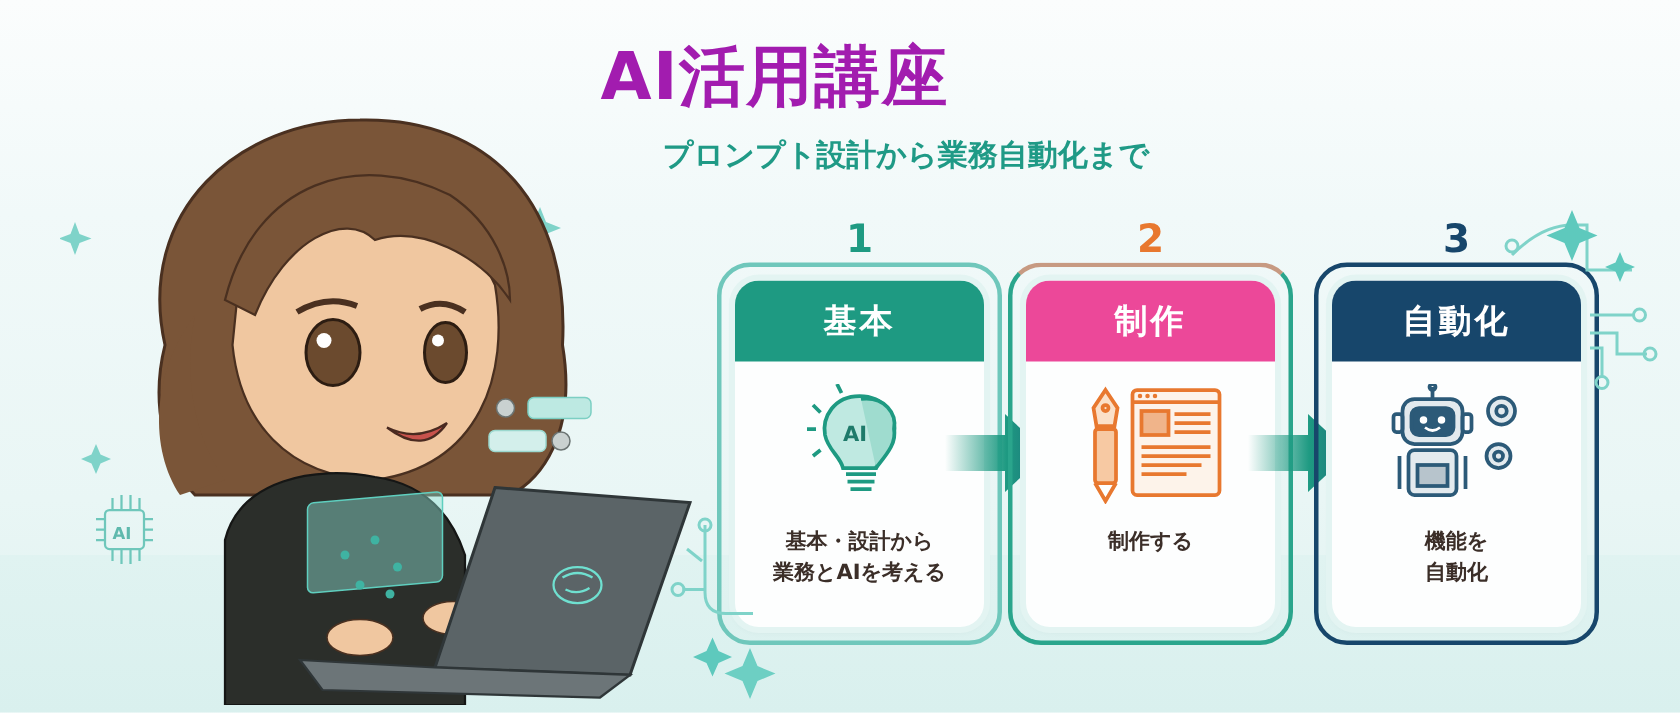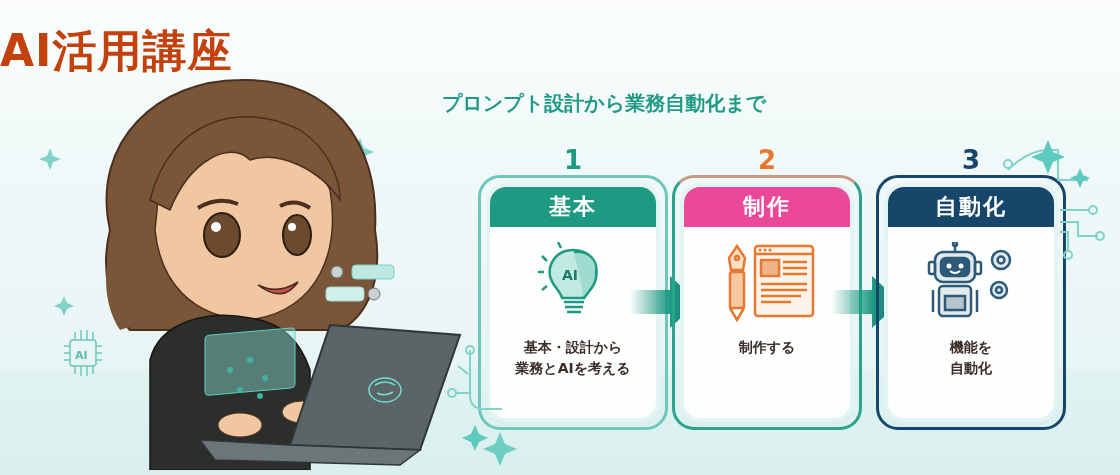--- a/index.html
+++ b/index.html
@@ -8,22 +8,22 @@
     position: relative;
     font-family: "DejaVu Sans", "Liberation Sans", sans-serif;
     background: linear-gradient(180deg, #fbfdfd 0%, #f1f9f9 30%, #e9f6f5 70%, #dff2f0 100%);
   }
   .floor {
     position: absolute; left: 0; right: 0; top: 370px; bottom: 0;
     background: linear-gradient(180deg, #e0f3f1 0%, #d9f0ee 100%);
   }
   .title {
     position: absolute; left: 0; width: 1033px; top: 22px;
-    font-size: 44px; font-weight: bold;
-    color: #c2410c; letter-spacing: 1px;
+    text-align: center; font-size: 44px; font-weight: bold;
+    color: #a21caf; letter-spacing: 1px;
   }
   .subtitle {
     position: absolute; left: 0; width: 1120px; top: 90px;
     text-align: center; font-size: 20px; font-weight: bold; color: #1f9a86; margin-left: 44px;
   }
 
   
   .char { position: absolute; left: 40px; top: 60px; width: 430px; height: 410px; }
 
   
@@ -35,21 +35,21 @@
   .step-frame {
     position: absolute; top: 30px; left: 0; right: 0; bottom: 0;
     border: 3px solid; border-radius: 22px;
   }
   .step-card {
     position: absolute; top: 42px; left: 12px; right: 12px; bottom: 12px;
     background: #fdfefe; border-radius: 16px; overflow: hidden;
     box-shadow: 0 0 0 4px #e3f4f2, 0 2px 6px rgba(0,0,0,0.08);
   }
   .step-head {
-    height: 40px; display: flex; align-items: center; justify-content: center;
+    height: 54px; display: flex; align-items: center; justify-content: center;
     color: #fff; font-size: 22px; font-weight: bold; letter-spacing: 2px;
   }
   .step-icon { height: 110px; display: flex; align-items: center; justify-content: center; }
   .step-desc {
     text-align: center; font-size: 14px; font-weight: bold; color: #3b2e28;
     line-height: 21px; padding: 0 6px;
   }
   .step-desc span { display: block; }
 
   .arrow { position: absolute; top: 272px; width: 70px; height: 60px; }

